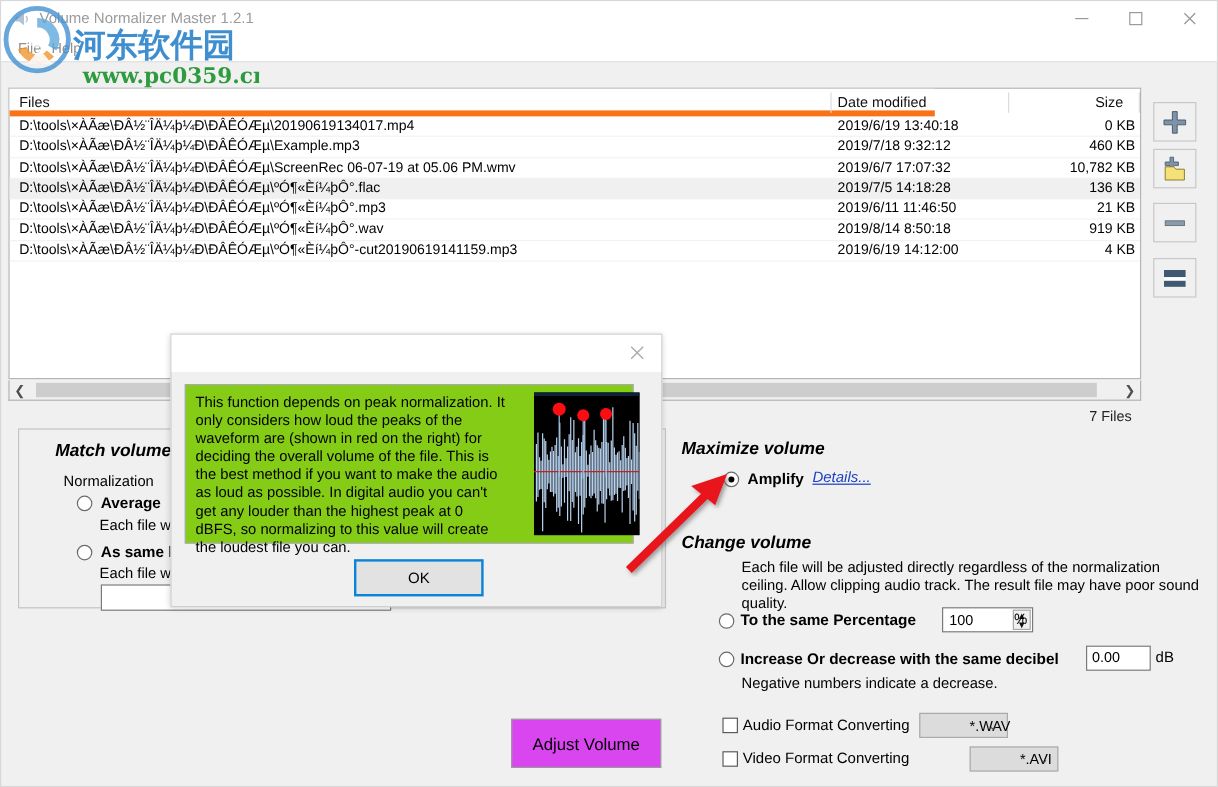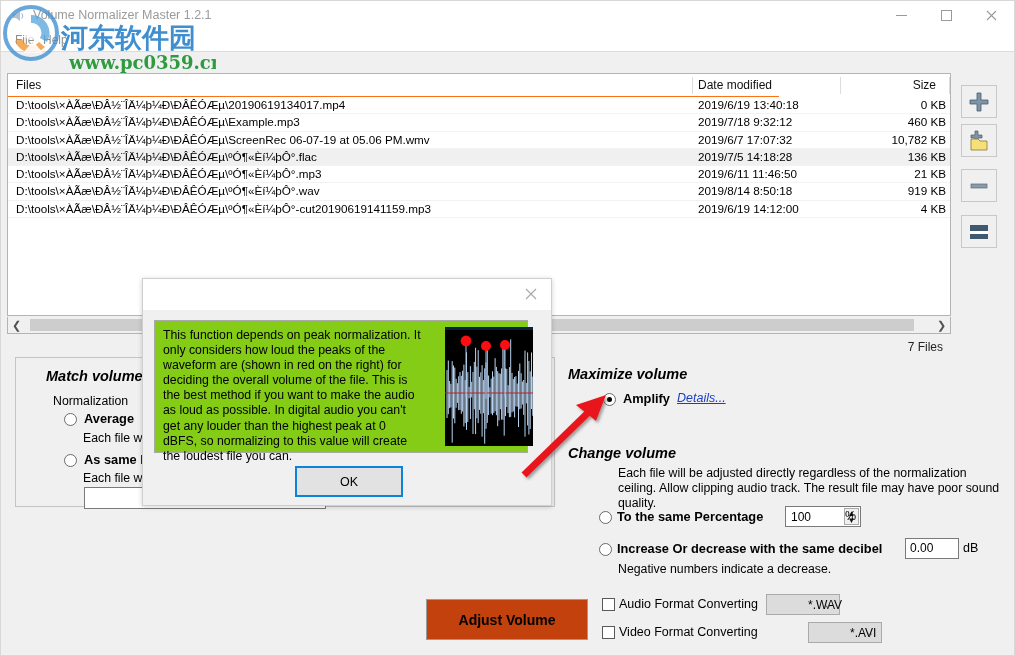--- a/index.html
+++ b/index.html
@@ -52,21 +52,21 @@
   #menu-file{ left:8px; }
   #menu-help{ left:36px; }
 
   
   #file-list-area{
     position:absolute; left:6px; top:72px; width:944px; height:243px;
     background:#ffffff; border:1px solid #b4b4b4;
   }
   #list-header{
     position:absolute; left:0; top:0; width:771px; height:23px;
-    background:#ffffff; border-bottom:1px solid #f97316;
+    background:#ffffff; border-bottom:5px solid #f97316;
   }
   .col-head{
     position:absolute; top:4px; font-size:12px; color:#111;
   }
   #head-files{ left:8px; }
   #head-date{ left:690px; }
   #head-size{ left:838px; width:100px; text-align:right; padding-right:10px; }
   .head-div{
     position:absolute; top:3px; width:1px; height:17px; background:#dcdcdc;
   }
@@ -200,24 +200,24 @@
   #lbl-db{ left:62px; top:184px; }
   #input-db{
     position:absolute; left:350px; top:181px; width:54px; height:21px;
     background:#fff; border:1px solid #7a7a7a; font-size:12px; padding:2px 4px;
   }
   #db-unit{ position:absolute; left:408px; top:184px; font-size:12.5px; }
   #txt-db-note{ left:63px; top:205px; }
 
   
   #btn-adjust{
-    position:absolute; left:425px; top:598px; width:162px; height:41px;
-    background:#c2410c; border:1px solid #9a9a9a;
+    position:absolute; left:425px; top:598px; width:125px; height:41px;
+    background:#d946ef; border:1px solid #9a9a9a;
     display:flex; align-items:center; justify-content:center;
-    font-weight:bold; font-size:14px; color:#000;
+    font-weight:normal; font-size:14px; color:#000;
   }
   #chk-audio{ position:absolute; left:601px; top:597px; }
   #lbl-audio{ position:absolute; left:618px; top:596px; font-size:12.5px; }
   #sel-audio{
     position:absolute; left:765px; top:593px; width:74px; height:21px;
     background:#dcdcdc; border:1px solid #aaa; font-size:12px;
   }
   #chk-video{ position:absolute; left:601px; top:625px; }
   #lbl-video{ position:absolute; left:618px; top:624px; font-size:12.5px; }
   #sel-video{

